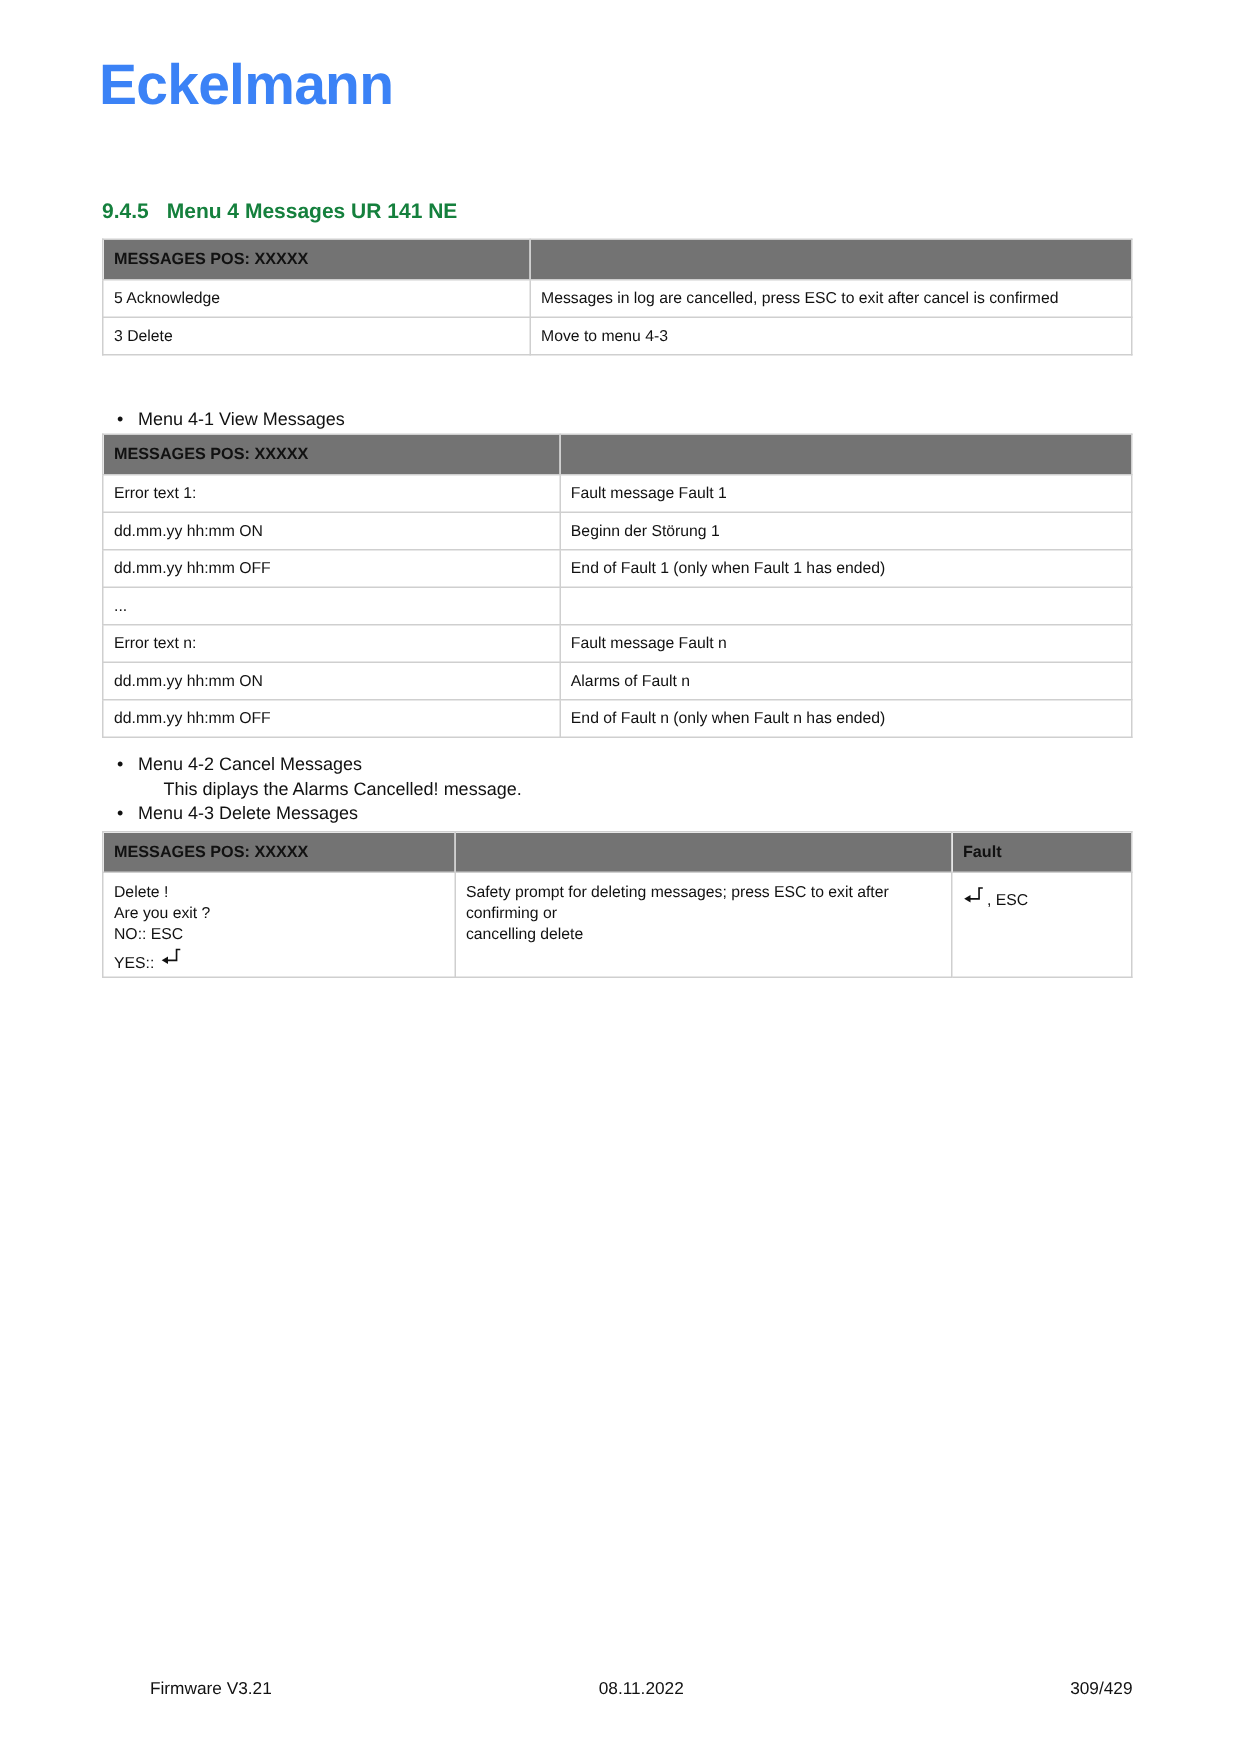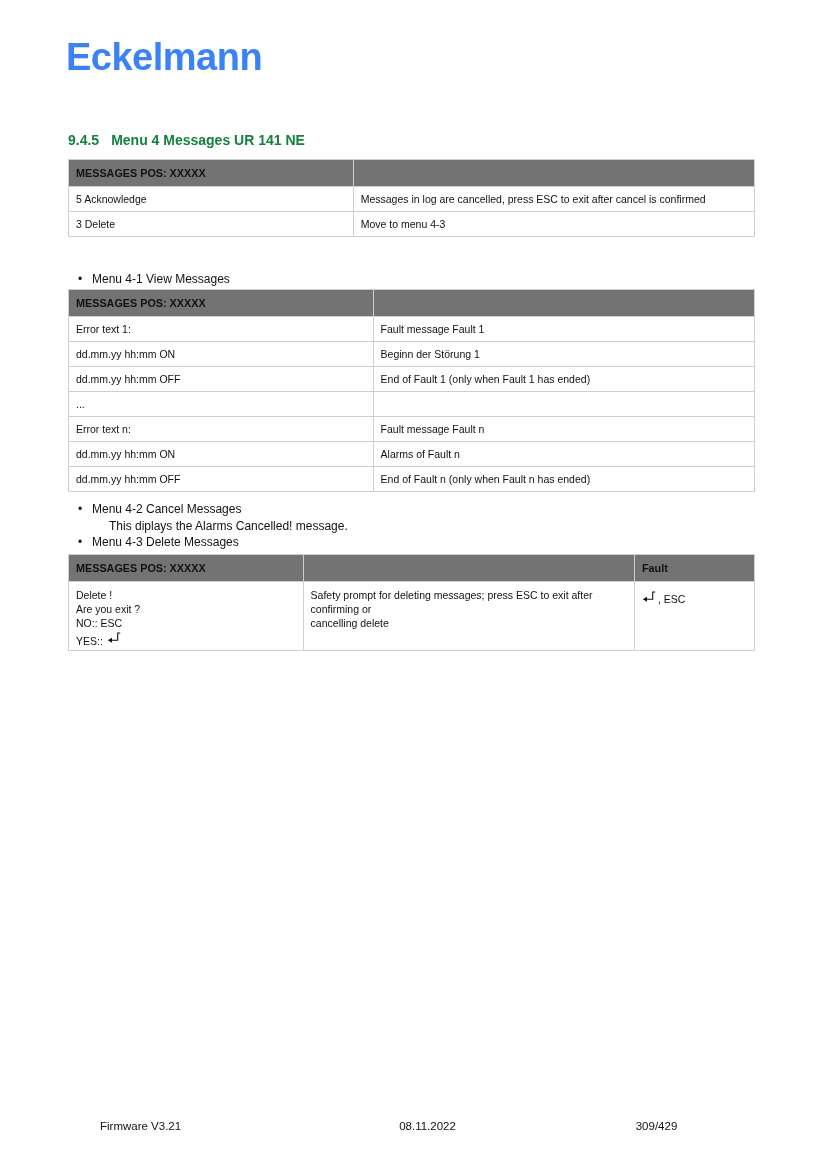--- a/index.html
+++ b/index.html
@@ -65,21 +65,21 @@
   .enter-icon-svg { display: inline-block; }
   .yes-line { display: flex; align-items: flex-end; gap: 4px; margin-top: 2px; }
   .entry-line { display: flex; align-items: center; gap: 2px; padding-top: 3px; }
 
   .footer {
     position: absolute; left: 68px; top: 1120px; width: 687px;
     display: flex; font-size: 11.5px; color: #111;
   }
   .footer > span { flex: 1; margin-left: 32px; }
   .footer .f-center { text-align: center; }
-  .footer .f-right { text-align: center; }
+  .footer .f-right { text-align: right; }
 </style>
 </head>
 <body>
 
 <div class="logo">Eckelmann</div>
 
 <div class="heading">
   <span>9.4.5</span><span class="heading-title">Menu 4 Messages UR 141 NE</span>
 </div>
 

